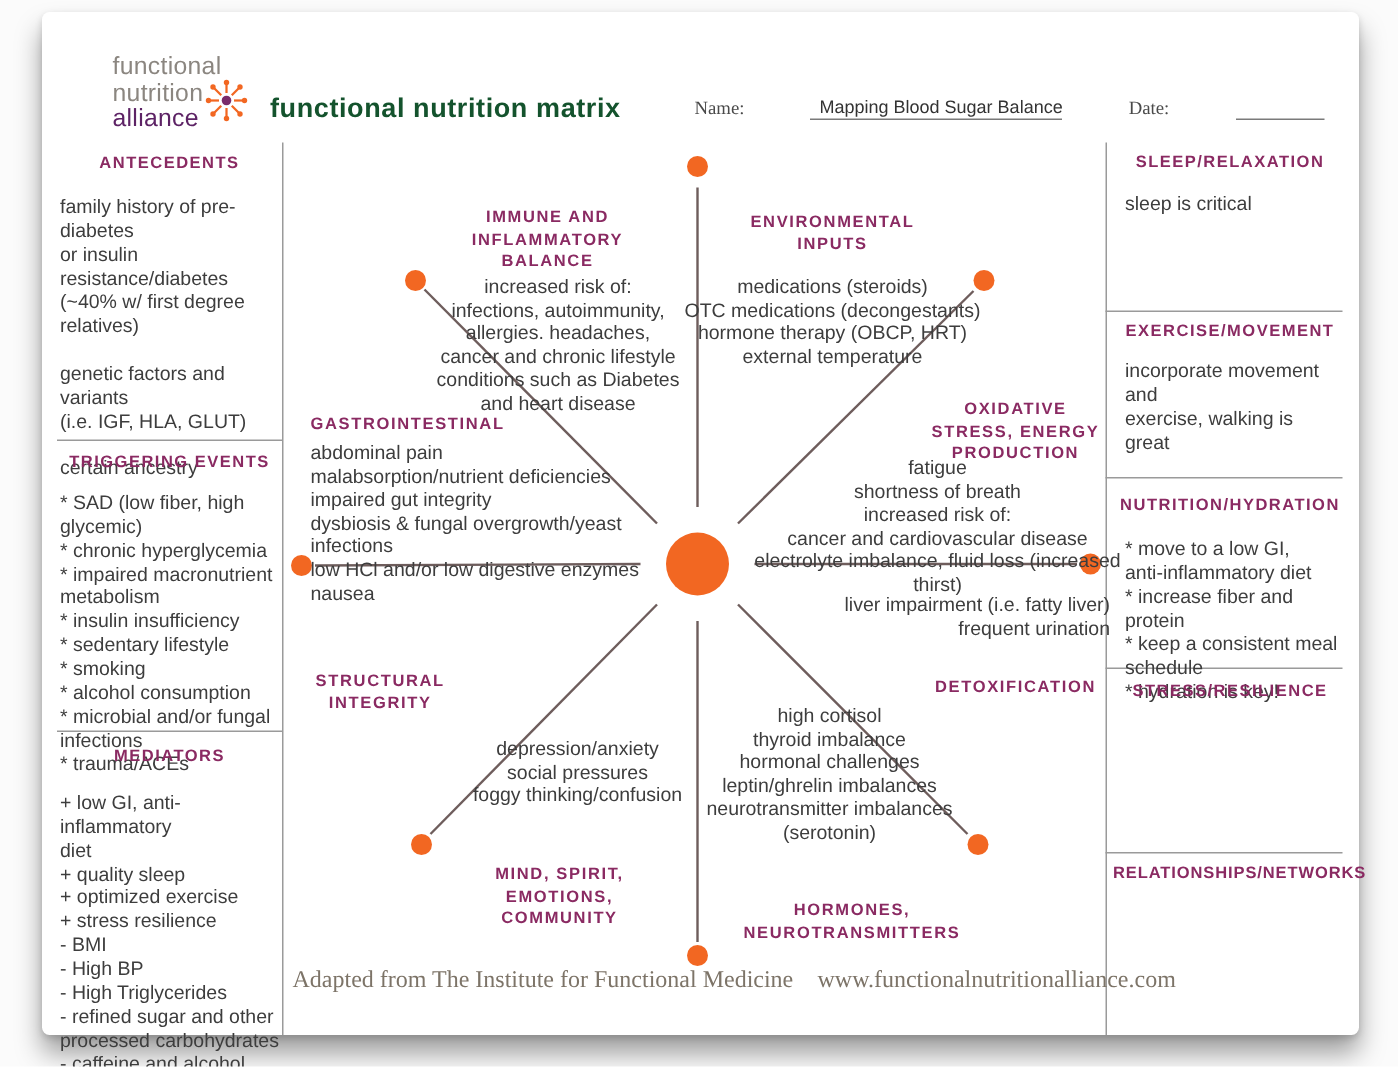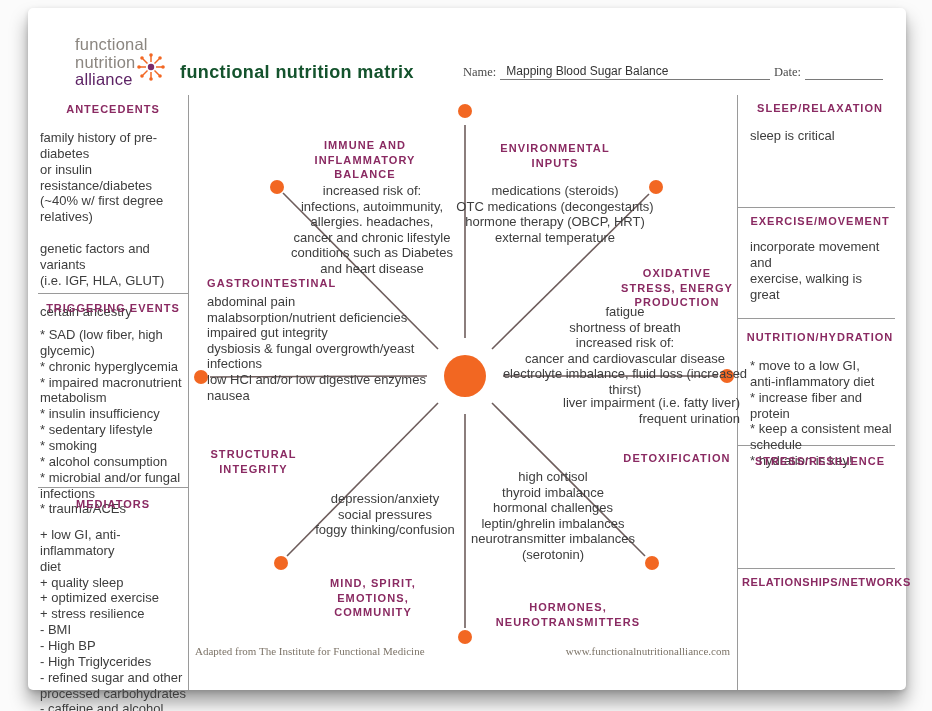--- a/index.html
+++ b/index.html
@@ -14,36 +14,36 @@
     background:#ffffff;border-radius:5px;
     box-shadow:0 12px 18px rgba(0,0,0,0.38), 0 2px 5px rgba(0,0,0,0.15);
   }
   .abs{position:absolute;}
   
   .logo{left:47px;top:28px;width:130px;line-height:1.07;font-size:16.5px;color:#8b8680;letter-spacing:0.2px;}
   .logo .l3{color:#5d2365;font-weight:normal;}
   .logo-star{left:106px;top:42px;}
   
   .matrix-title{left:152px;top:54px;font-size:18px;font-weight:bold;color:#14532d;letter-spacing:0.4px;}
-  .name-row{left:435px;top:56px;width:420px;display:flex;align-items:flex-end;font-family:"Liberation Serif", serif;font-size:12.5px;color:#4a4a4a;}
+  .name-row{left:435px;top:56px;width:420px;display:flex;align-items:flex-end;font-family:"Liberation Serif", serif;font-size:12.5px;color:#4a4a4a;gap:40px;}
   .name-line{flex:1;border-bottom:1px solid #7a7a7a;margin:0 4px;padding:0 0 1px 6px;font-family:"Liberation Sans", sans-serif;font-size:12px;color:#333;white-space:nowrap;}
   .date-line{width:78px;border-bottom:1px solid #7a7a7a;margin-left:4px;height:14px;}
   
   .vline{width:1px;background:#9a9a9a;}
   .hline{height:1px;background:#9a9a9a;}
   
   .sec-title{color:#8a2a62;font-weight:bold;font-size:11px;letter-spacing:1px;line-height:1.3;white-space:pre-line;}
   .sec-body{color:#3d3d3d;font-size:13px;line-height:1.22;white-space:pre-line;}
   .center{text-align:center;}
   .right{text-align:right;}
   
   .node-title{color:#8a2a62;font-weight:bold;font-size:11px;letter-spacing:1.1px;line-height:1.32;white-space:pre-line;}
   .node-body{color:#3d3d3d;font-size:13px;line-height:1.2;white-space:pre-line;}
   
-  .footer{font-family:"Liberation Serif", serif;font-size:11px;color:#7d7468;}
+  .footer{font-family:"Liberation Serif", serif;font-size:16px;color:#7d7468;}
   svg{display:block;}
 </style>
 </head>
 <body>
 
 <div class="page">
 
   <div class="abs logo">
     <div>functional</div>
     <div>nutrition</div>

